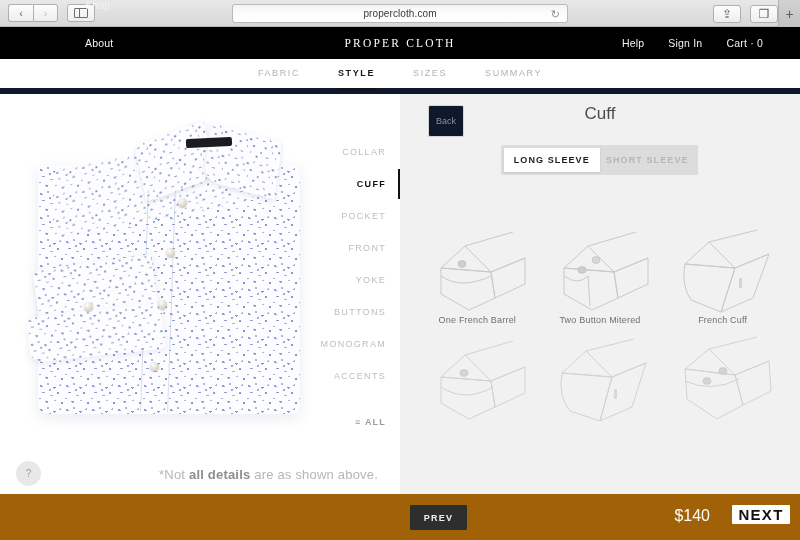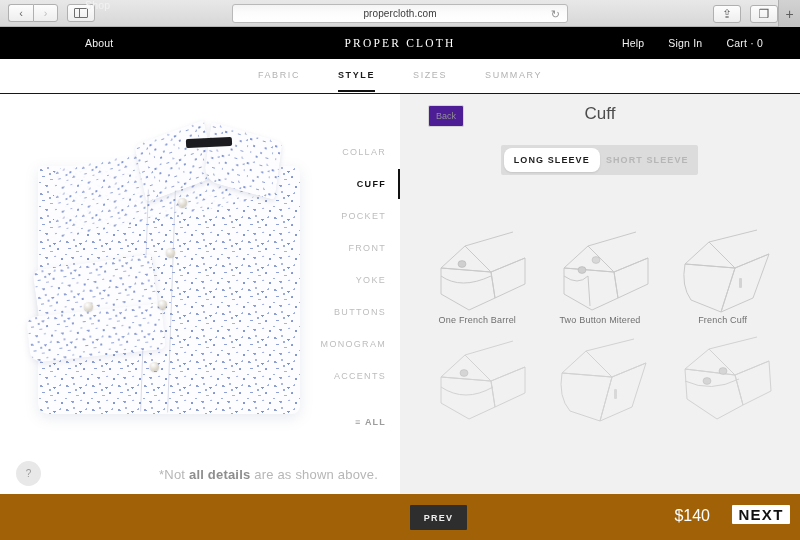--- a/index.html
+++ b/index.html
@@ -81,21 +81,21 @@
     position: absolute; left: 0; right: 0; text-align: center;
     color: #ffffff; font-family: "Liberation Serif", serif;
     font-size: 11.5px; letter-spacing: 2.2px;
   }
 
   
   .step-tabs {
     position: absolute; top: 59px; left: 0;
     width: 800px; height: 35px;
     background: #ffffff;
-    border-bottom: 1px solid #0f172a;
+    border-bottom: 6px solid #0f172a;
     display: flex; align-items: center; justify-content: center;
     gap: 38px;
   }
   .step-tab {
     font-size: 9px; letter-spacing: 1.6px; color: #b2b2b2;
     position: relative; padding-bottom: 2px;
   }
   .step-tab.active { color: #1a1a1a; font-weight: bold; }
   .step-tab.active::after {
     content: ""; position: absolute;
@@ -225,41 +225,41 @@
 
   
   .config-panel {
     position: absolute; top: 94px; left: 400px;
     width: 400px; height: 400px;
     background: #f1f1f1;
   }
 
   .back-btn {
     position: absolute; left: 28px; top: 11px;
-    width: 36px; height: 22px;
+    width: 36px; height: 32px;
     border: 1px solid #d5d5d5; border-radius: 2px;
-    background: #4c1d95;
+    background: #0f172a;
     display: flex; align-items: center; justify-content: center;
     font-size: 9px; color: #909090;
   }
   .panel-title {
     position: absolute; left: 0; right: 0; top: 10px;
     text-align: center; font-size: 17px; color: #4c4c4c; font-weight: 300;
   }
 
   .sleeve-toggle {
     position: absolute; left: 101px; top: 51px;
     width: 197px; height: 30px;
     background: #dcdcdc; border-radius: 2px;
     display: flex; padding: 3px;
   }
   .toggle-opt {
     flex: 1; display: flex; align-items: center; justify-content: center;
     font-size: 9px; letter-spacing: 1.1px; color: #b6b6b6; font-weight: bold;
-    border-radius: 8px;
+    border-radius: 0;
   }
   .toggle-opt.active { background: #ffffff; color: #1d1d1d; box-shadow: 0 1px 2px rgba(0,0,0,.10); }
 
   .contrast-row {
     position: absolute; left: 0; right: 0; top: 97px;
     display: flex; align-items: center; justify-content: center; gap: 8px;
   }
   .checkbox {
     width: 13px; height: 13px; background: #e0e0e0; border-radius: 1px;
   }

